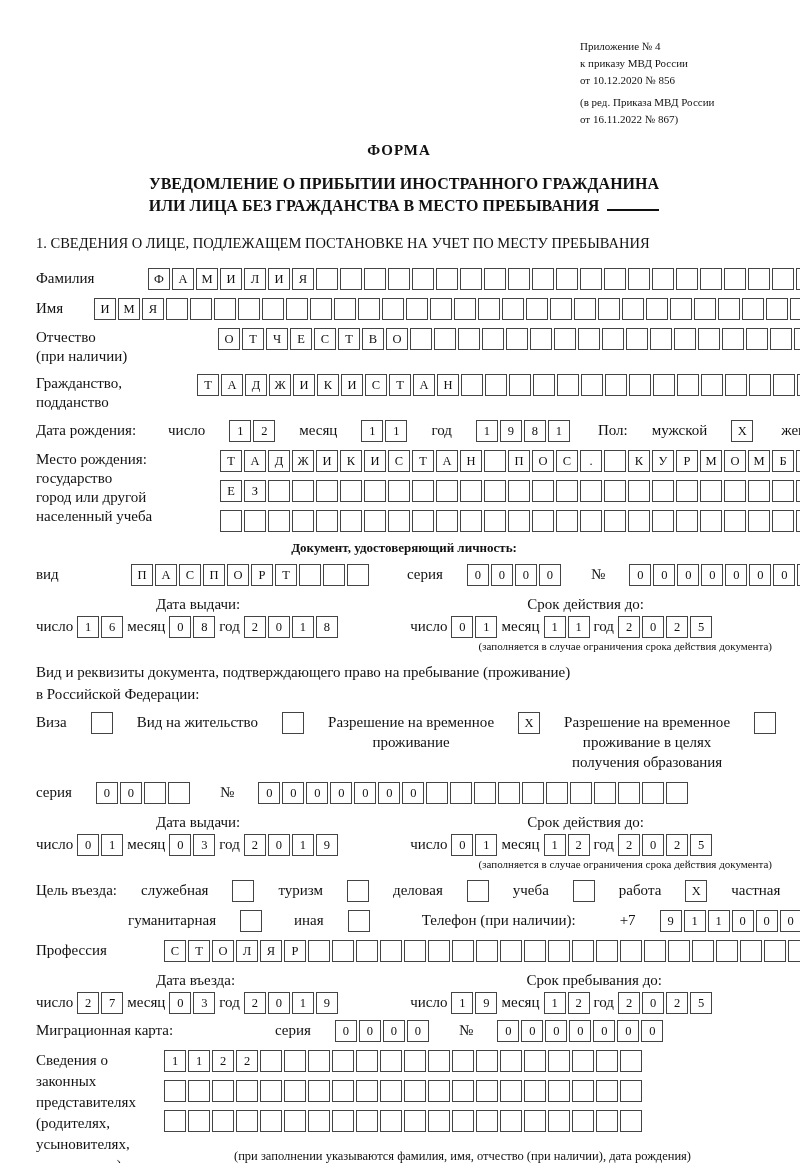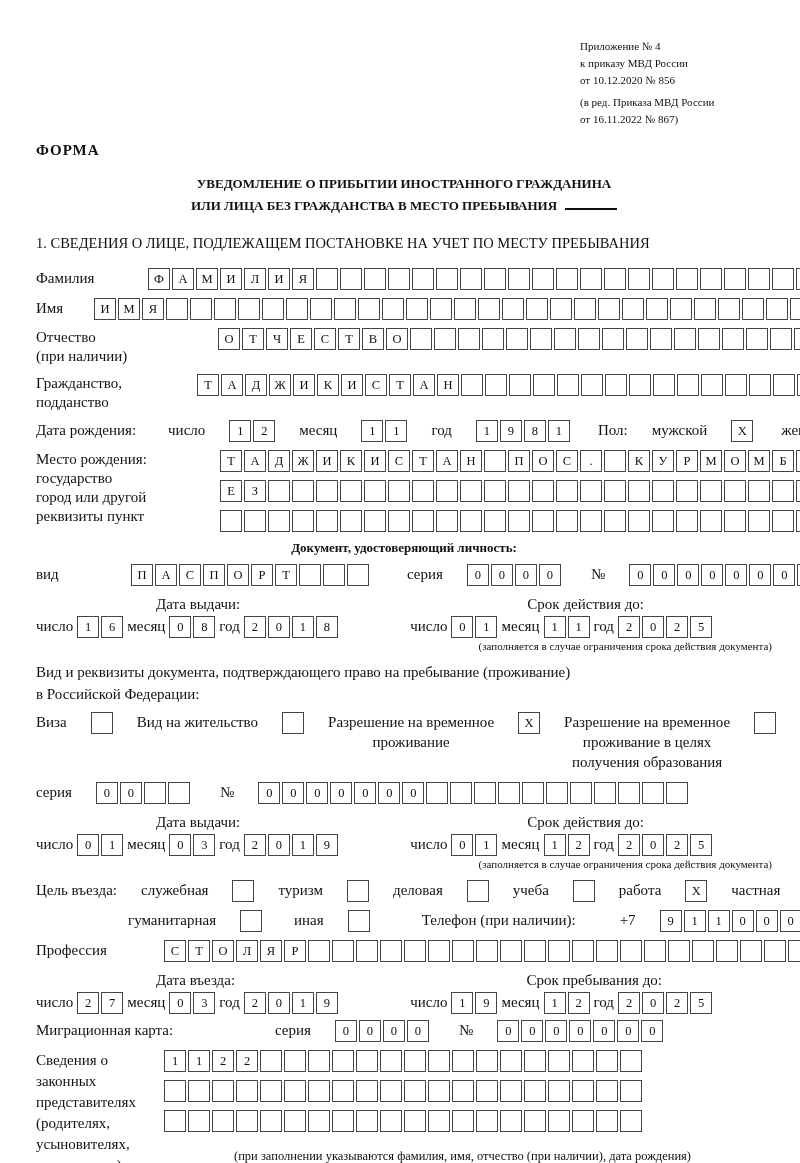--- a/index.html
+++ b/index.html
@@ -2,22 +2,22 @@
 <html lang="ru"><head>
 <meta charset="utf-8">
 <style>
   html,body{margin:0;padding:0;background:#fff;}
   body{width:800px;height:1163px;overflow:hidden;color:#111;
        font-family:"Liberation Serif","DejaVu Serif",serif;font-size:15px;}
   .page{padding:38px 28px 0 36px;}
 
   .annex{width:192px;margin-left:auto;font-size:11px;line-height:17px;}
   .annex .mt4{margin-top:5px;}
-  .forma{font-weight:bold;text-align:left;padding-right:10px;margin-top:14px;letter-spacing:1px;}
-  .title{text-align:center;font-weight:bold;font-size:13px;line-height:22px;margin-top:14px;}
+  .forma{font-weight:bold;text-align:center;padding-right:10px;margin-top:14px;letter-spacing:1px;}
+  .title{text-align:center;font-weight:bold;font-size:16px;line-height:22px;margin-top:14px;}
   .blank{display:inline-block;width:52px;border-bottom:2px solid #111;margin-left:8px;}
   .section{font-weight:normal;font-size:14.5px;margin:18px 0 16px;}
 
   .row{display:flex;align-items:flex-start;column-gap:24px;margin-bottom:8px;}
   .lbl{white-space:nowrap;line-height:20px;flex:0 0 auto;}
   .lblblock{display:flex;flex-direction:column;line-height:19px;flex:0 0 auto;}
   .cells{display:inline-flex;column-gap:2px;flex:0 0 auto;}
   .cell{width:20px;height:20px;flex:0 0 20px;border:1px solid #444;background:#fff;
         display:flex;align-items:center;justify-content:center;font-size:12.5px;line-height:1;}
   .stack{display:flex;flex-direction:column;row-gap:8px;}
@@ -231,21 +231,21 @@
     <span class="cells">
         <span class="cell"></span>
       </span>
   </div>
 
   <div class="row">
     <span class="lblblock w160">
       <span>Место рождения:</span>
       <span>государство</span>
       <span>город или другой</span>
-      <span>реквизиты пункт</span>
+      <span>населенный учеба</span>
     </span>
     <span class="stack">
       <span class="cells">
           <span class="cell">Т</span>
           <span class="cell">А</span>
           <span class="cell">Д</span>
           <span class="cell">Ж</span>
           <span class="cell">И</span>
           <span class="cell">К</span>
           <span class="cell">И</span>

